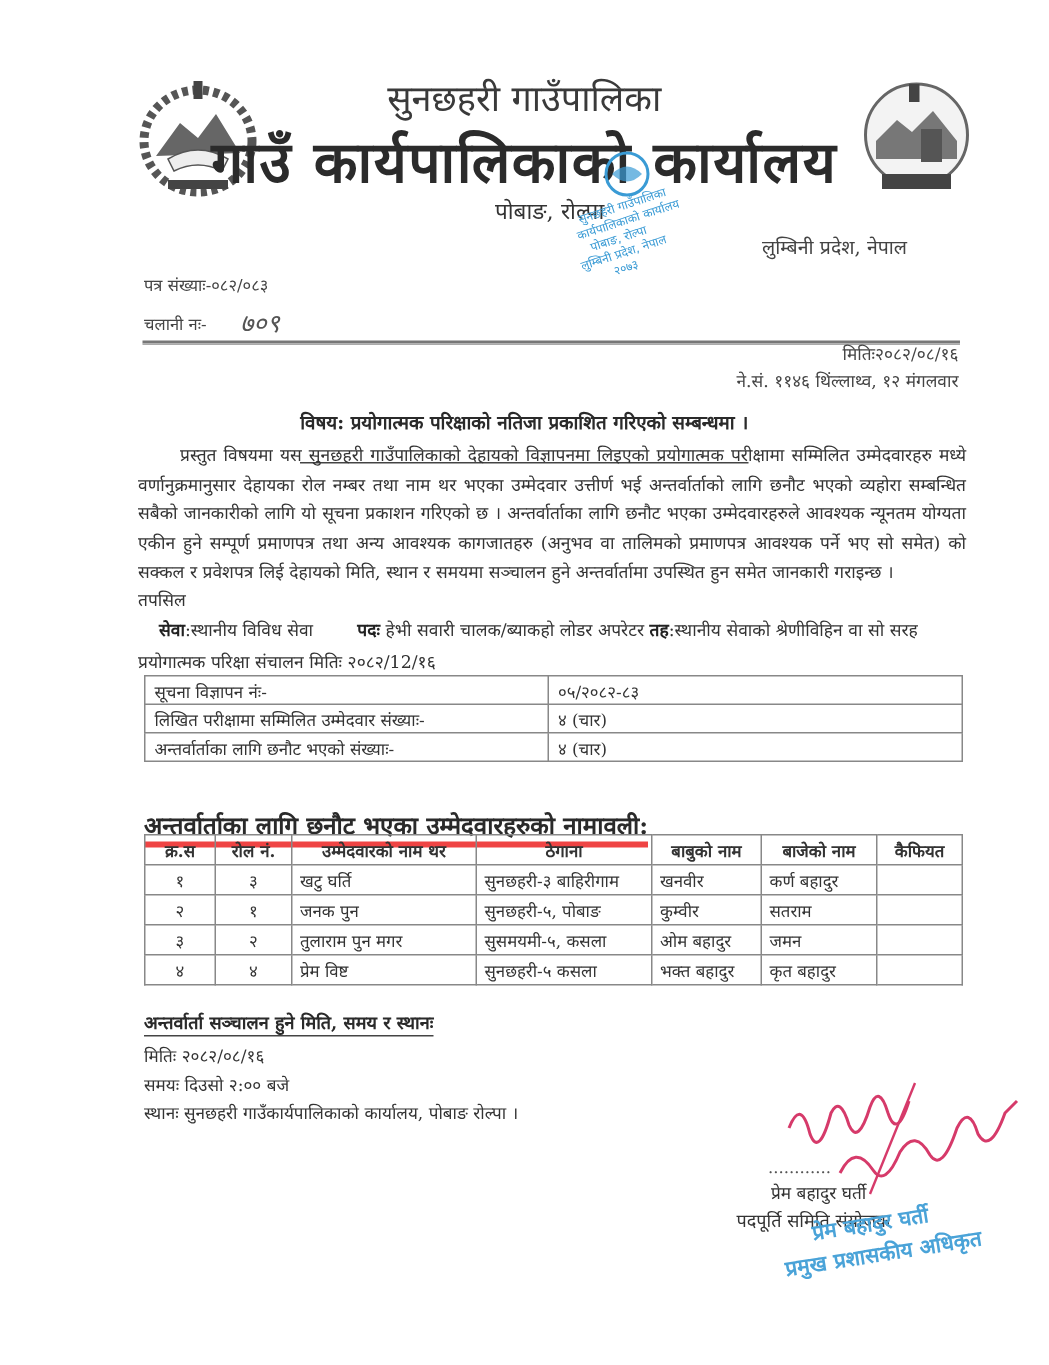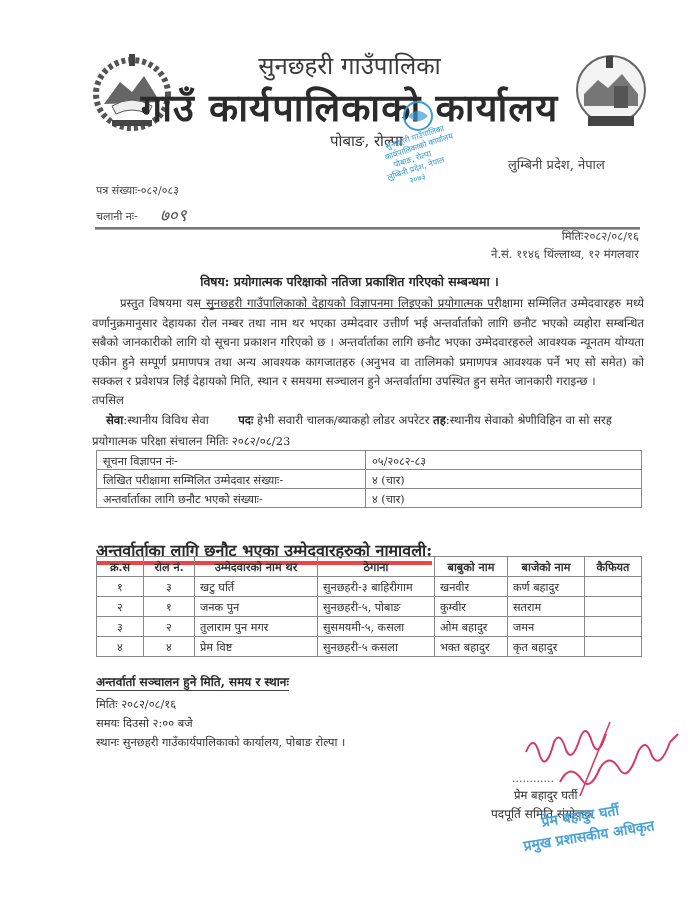--- a/index.html
+++ b/index.html
@@ -93,21 +93,21 @@
 <div class="abs nsdate">ने.सं. ११४६ थिंल्लाथ्व, १२ मंगलवार</div>
 
 <div class="abs subject"><span>विषय: प्रयोगात्मक परिक्षाको नतिजा प्रकाशित गरिएको सम्बन्धमा ।</span></div>
 <div class="abs para">प्रस्तुत विषयमा यस सुनछहरी गाउँपालिकाको देहायको विज्ञापनमा लिइएको प्रयोगात्मक परीक्षामा सम्मिलित उम्मेदवारहरु मध्ये वर्णानुक्रमानुसार देहायका रोल नम्बर तथा नाम थर भएका उम्मेदवार उत्तीर्ण भई अन्तर्वार्ताको लागि छनौट भएको व्यहोरा सम्बन्धित सबैको जानकारीको लागि यो सूचना प्रकाशन गरिएको छ । अन्तर्वार्ताका लागि छनौट भएका उम्मेदवारहरुले आवश्यक न्यूनतम योग्यता एकीन हुने सम्पूर्ण प्रमाणपत्र तथा अन्य आवश्यक कागजातहरु (अनुभव वा तालिमको प्रमाणपत्र आवश्यक पर्ने भए सो समेत) को सक्कल र प्रवेशपत्र लिई देहायको मिति, स्थान र समयमा सञ्चालन हुने अन्तर्वार्तामा उपस्थित हुन समेत जानकारी गराइन्छ ।</div>
 
 <div class="abs tapasil">तपसिल</div>
 <div class="abs svc">
   <b>सेवा</b><span>:स्थानीय विविध सेवा</span>
   &nbsp;&nbsp;&nbsp;&nbsp;&nbsp;&nbsp;&nbsp;<b>पदः</b><span> हेभी सवारी चालक/ब्याकहो लोडर अपरेटर </span><b>तह</b><span>:स्थानीय सेवाको श्रेणीविहिन वा सो सरह</span>
 </div>
-<div class="abs exdate">प्रयोगात्मक परिक्षा संचालन मितिः २०८२/०८/23</div>
+<div class="abs exdate">प्रयोगात्मक परिक्षा संचालन मितिः २०८२/12/१६</div>
 
 <table class="abs t1">
   <tbody>
       <tr>
         <td>सूचना विज्ञापन नंः-</td>
         <td>०५/२०८२-८३</td>
       </tr>
   <tr>
         <td>लिखित परीक्षामा सम्मिलित उम्मेदवार संख्याः-</td>
         <td>४ (चार)</td>

